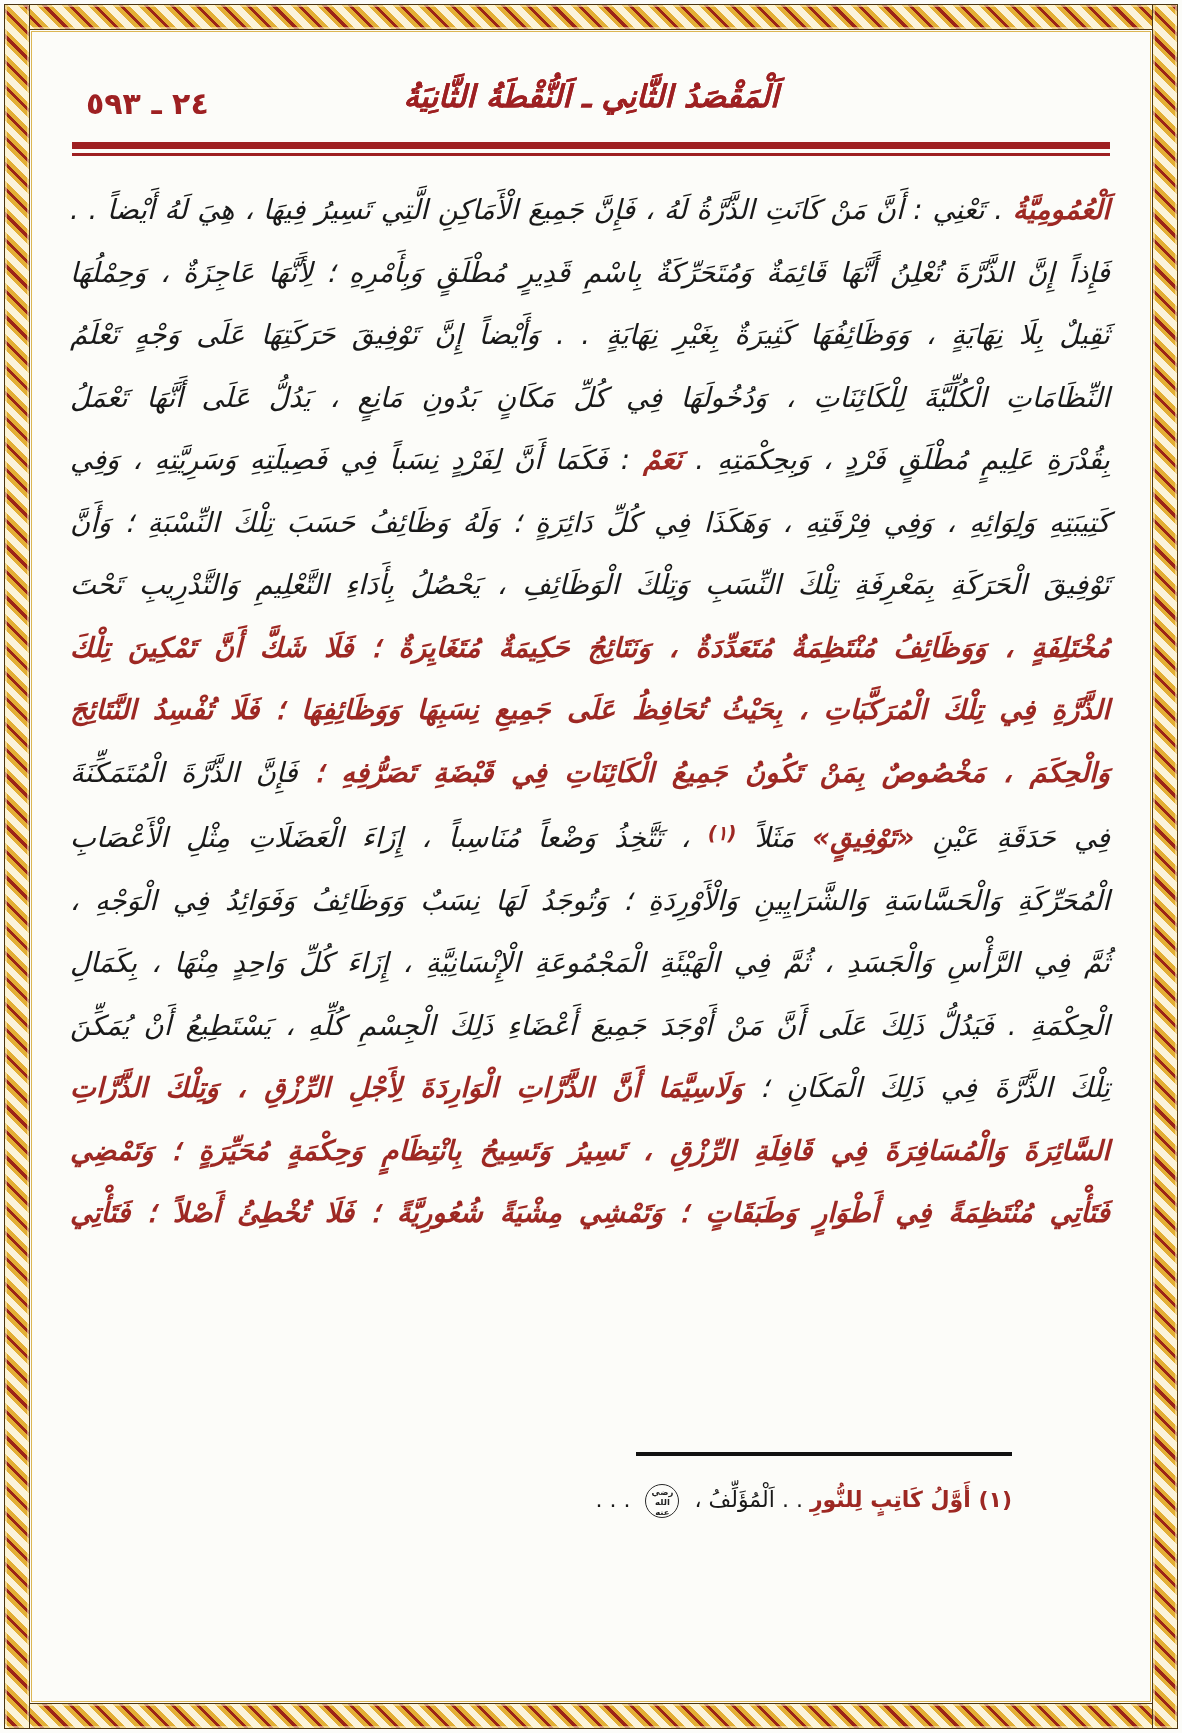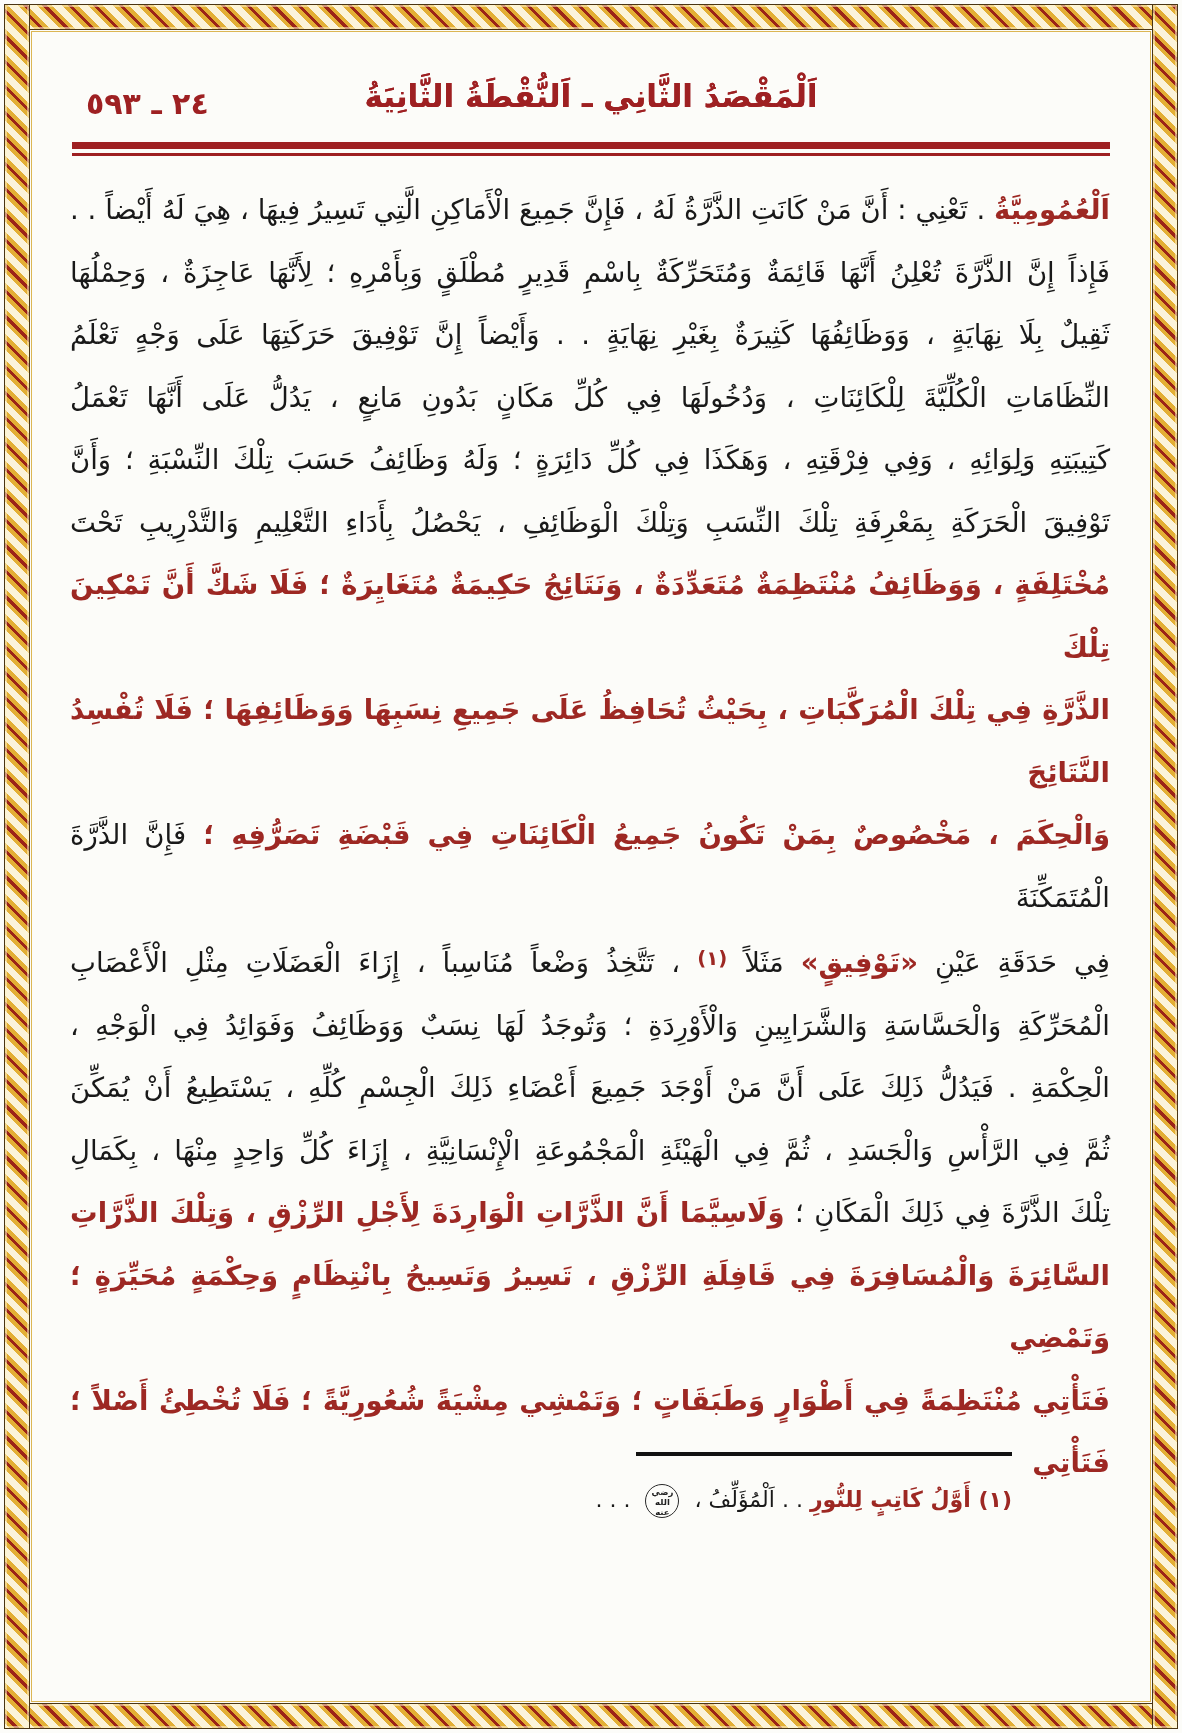--- a/index.html
+++ b/index.html
@@ -29,32 +29,34 @@
   .header { position:absolute; top:70px; left:72px; right:72px; height:70px; }
   .pagenum {
     position:absolute; left:14px; top:16px;
     color:var(--maroon,#9e2022); font-weight:bold; font-size:30px;
     direction:rtl; unicode-bidi:isolate;text-align:right;
   }
   .title {
     text-align:center; color:var(--maroon,#9e2022);
     font-weight:bold; font-size:31px; padding-top:8px;
     text-shadow:0 0 .5px var(--maroon,#9e2022);
+    font-style:italic;
   }
   .rules { position:absolute; top:142px; left:72px; right:72px; }
   .rule-thick { height:7px; background:var(--maroon,#9e2022); }
   .rule-thin  { height:3px; background:var(--maroon,#9e2022); margin-top:4px; }
 
   .body-text { position:absolute; top:178px; left:70px; right:72px; }
   .line {
     direction:rtl;
     text-align:justify; text-align-last:justify;
     line-height:62.5px; font-size:27.5px;
     white-space:normal;
     color:var(--ink,#191919);
+    font-style:italic;
   }
   .blk { color:var(--ink,#191919); }
   .red { color:var(--redtxt,#9d2823); font-weight:bold; }
   .sup { font-size:0.72em; vertical-align:7px; }
 
   .footnote-sep {
     position:absolute; top:1452px; right:170px;
     width:376px; height:4px; background:#121212;
   }
   .footnote {
@@ -89,29 +91,30 @@
   <div class="rules">
     <div class="rule-thick"></div>
     <div class="rule-thin"></div>
   </div>
 
   <div class="body-text">
       <div class="line"><span class="red">اَلْعُمُومِيَّةُ</span><span class="blk"> . تَعْنِي : أَنَّ مَنْ كَانَتِ الذَّرَّةُ لَهُ ، فَإِنَّ جَمِيعَ الْأَمَاكِنِ الَّتِي تَسِيرُ فِيهَا ، هِيَ لَهُ أَيْضاً . .</span></div>
       <div class="line"><span class="blk">فَإِذاً إِنَّ الذَّرَّةَ تُعْلِنُ أَنَّهَا قَائِمَةٌ وَمُتَحَرِّكَةٌ بِاسْمِ قَدِيرٍ مُطْلَقٍ وَبِأَمْرِهِ ؛ لِأَنَّهَا عَاجِزَةٌ ، وَحِمْلُهَا</span></div>
       <div class="line"><span class="blk">ثَقِيلٌ بِلَا نِهَايَةٍ ، وَوَظَائِفُهَا كَثِيرَةٌ بِغَيْرِ نِهَايَةٍ . . وَأَيْضاً إِنَّ تَوْفِيقَ حَرَكَتِهَا عَلَى وَجْهٍ تَعْلَمُ</span></div>
       <div class="line"><span class="blk">النِّظَامَاتِ الْكُلِّيَّةَ لِلْكَائِنَاتِ ، وَدُخُولَهَا فِي كُلِّ مَكَانٍ بَدُونِ مَانِعٍ ، يَدُلُّ عَلَى أَنَّهَا تَعْمَلُ</span></div>
+      <div class="line"><span class="blk">بِقُدْرَةِ عَلِيمٍ مُطْلَقٍ فَرْدٍ ، وَبِحِكْمَتِهِ . </span><span class="red">نَعَمْ</span><span class="blk"> : فَكَمَا أَنَّ لِفَرْدٍ نِسَباً فِي فَصِيلَتِهِ وَسَرِيَّتِهِ ، وَفِي</span></div>
       <div class="line"><span class="blk">كَتِيبَتِهِ وَلِوَائِهِ ، وَفِي فِرْقَتِهِ ، وَهَكَذَا فِي كُلِّ دَائِرَةٍ ؛ وَلَهُ وَظَائِفُ حَسَبَ تِلْكَ النِّسْبَةِ ؛ وَأَنَّ</span></div>
       <div class="line"><span class="blk">تَوْفِيقَ الْحَرَكَةِ بِمَعْرِفَةِ تِلْكَ النِّسَبِ وَتِلْكَ الْوَظَائِفِ ، يَحْصُلُ بِأَدَاءِ التَّعْلِيمِ وَالتَّدْرِيبِ تَحْتَ</span></div>
       <div class="line"><span class="red">مُخْتَلِفَةٍ ، وَوَظَائِفُ مُنْتَظِمَةٌ مُتَعَدِّدَةٌ ، وَنَتَائِجُ حَكِيمَةٌ مُتَغَايِرَةٌ ؛ فَلَا شَكَّ أَنَّ تَمْكِينَ تِلْكَ</span></div>
       <div class="line"><span class="red">الذَّرَّةِ فِي تِلْكَ الْمُرَكَّبَاتِ ، بِحَيْثُ تُحَافِظُ عَلَى جَمِيعِ نِسَبِهَا وَوَظَائِفِهَا ؛ فَلَا تُفْسِدُ النَّتَائِجَ</span></div>
       <div class="line"><span class="red">وَالْحِكَمَ ، مَخْصُوصٌ بِمَنْ تَكُونُ جَمِيعُ الْكَائِنَاتِ فِي قَبْضَةِ تَصَرُّفِهِ ؛ </span><span class="blk">فَإِنَّ الذَّرَّةَ الْمُتَمَكِّنَةَ</span></div>
       <div class="line"><span class="blk">فِي حَدَقَةِ عَيْنِ </span><span class="red">«تَوْفِيقٍ»</span><span class="blk"> مَثَلاً </span><span class="red sup">(١)</span><span class="blk"> ، تَتَّخِذُ وَضْعاً مُنَاسِباً ، إِزَاءَ الْعَضَلَاتِ مِثْلِ الْأَعْصَابِ</span></div>
       <div class="line"><span class="blk">الْمُحَرِّكَةِ وَالْحَسَّاسَةِ وَالشَّرَايِينِ وَالْأَوْرِدَةِ ؛ وَتُوجَدُ لَهَا نِسَبٌ وَوَظَائِفُ وَفَوَائِدُ فِي الْوَجْهِ ،</span></div>
+      <div class="line"><span class="blk">ثُمَّ فِي الرَّأْسِ وَالْجَسَدِ ، ثُمَّ فِي الْهَيْئَةِ الْمَجْمُوعَةِ الْإِنْسَانِيَّةِ ، إِزَاءَ كُلِّ وَاحِدٍ مِنْهَا ، بِكَمَالِ</span></div>
       <div class="line"><span class="blk">الْحِكْمَةِ . فَيَدُلُّ ذَلِكَ عَلَى أَنَّ مَنْ أَوْجَدَ جَمِيعَ أَعْضَاءِ ذَلِكَ الْجِسْمِ كُلِّهِ ، يَسْتَطِيعُ أَنْ يُمَكِّنَ</span></div>
-      <div class="line"><span class="blk">ثُمَّ فِي الرَّأْسِ وَالْجَسَدِ ، ثُمَّ فِي الْهَيْئَةِ الْمَجْمُوعَةِ الْإِنْسَانِيَّةِ ، إِزَاءَ كُلِّ وَاحِدٍ مِنْهَا ، بِكَمَالِ</span></div>
       <div class="line"><span class="blk">تِلْكَ الذَّرَّةَ فِي ذَلِكَ الْمَكَانِ ؛ </span><span class="red">وَلَاسِيَّمَا أَنَّ الذَّرَّاتِ الْوَارِدَةَ لِأَجْلِ الرِّزْقِ ، وَتِلْكَ الذَّرَّاتِ</span></div>
       <div class="line"><span class="red">السَّائِرَةَ وَالْمُسَافِرَةَ فِي قَافِلَةِ الرِّزْقِ ، تَسِيرُ وَتَسِيحُ بِانْتِظَامٍ وَحِكْمَةٍ مُحَيِّرَةٍ ؛ وَتَمْضِي</span></div>
       <div class="line"><span class="red">فَتَأْتِي مُنْتَظِمَةً فِي أَطْوَارٍ وَطَبَقَاتٍ ؛ وَتَمْشِي مِشْيَةً شُعُورِيَّةً ؛ فَلَا تُخْطِئُ أَصْلاً ؛ فَتَأْتِي</span></div>
     </div>
 
   <div class="footnote-sep"></div>
   <div class="footnote"><span class="red">(١) أَوَّلُ كَاتِبٍ لِلنُّورِ</span><span class="blk"> . . اَلْمُؤَلِّفُ ، </span><span class="seal">رضي الله عنه</span><span class="blk"> . . .</span></div>
 </div>
 
 </body></html>

